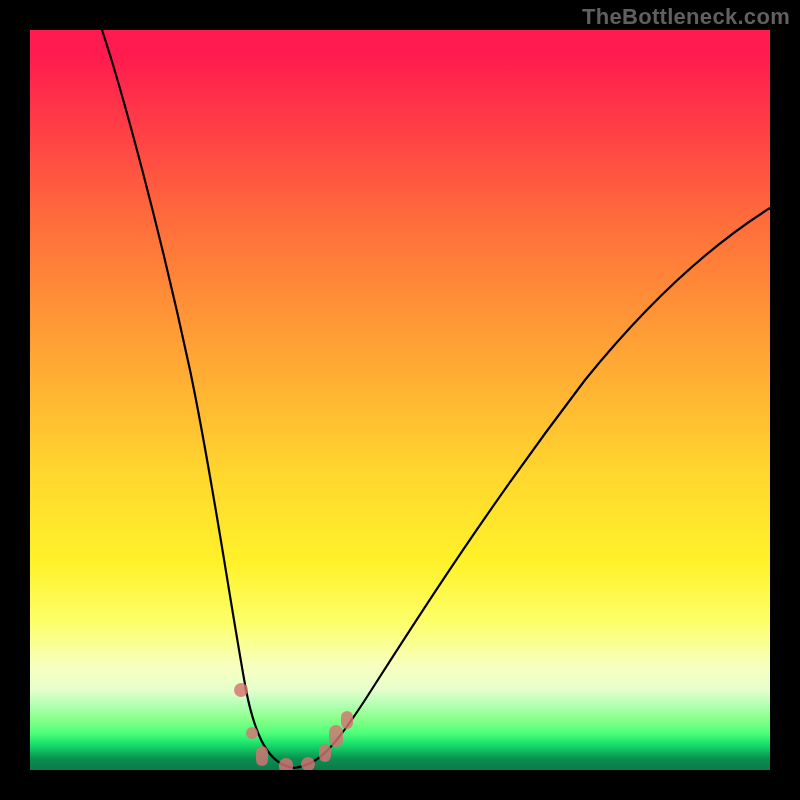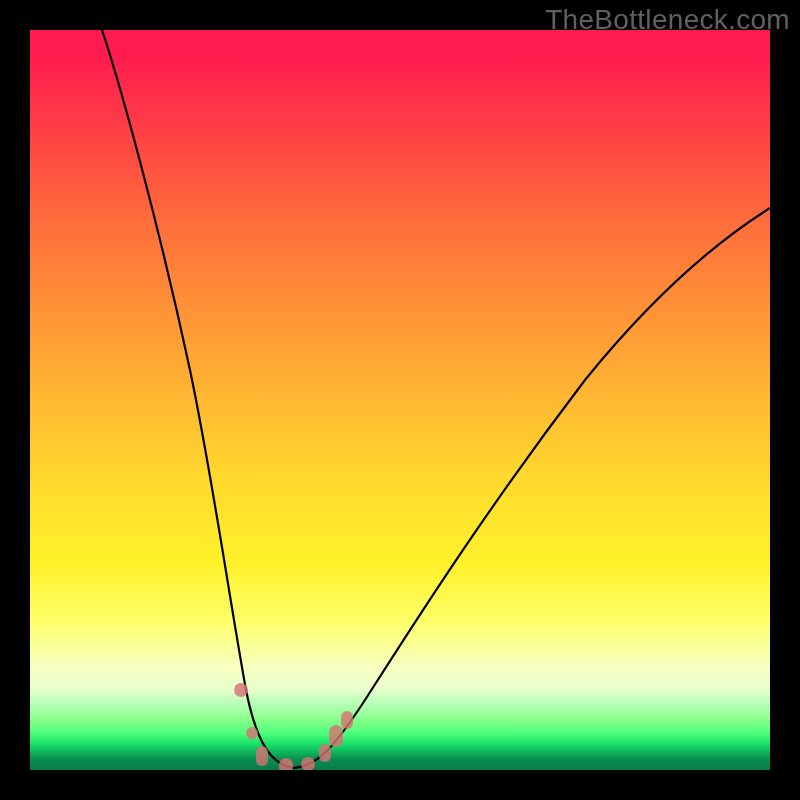--- a/index.html
+++ b/index.html
@@ -48,22 +48,22 @@
       #0fb85e 97.5%,
       #0a8f50 98.5%,
       #0a7a48 100%
     );
   }
   .watermark {
     position: absolute;
     top: 4px;
     right: 10px;
     color: #606060;
-    font-size: 28px;
-    font-weight: 400;
+    font-size: 22px;
+    font-weight: 700;
     letter-spacing: 0.3px;
     z-index: 10;
     user-select: none;
   }
   svg.curve {
     position: absolute;
     inset: 0;
     width: 100%;
     height: 100%;
   }

